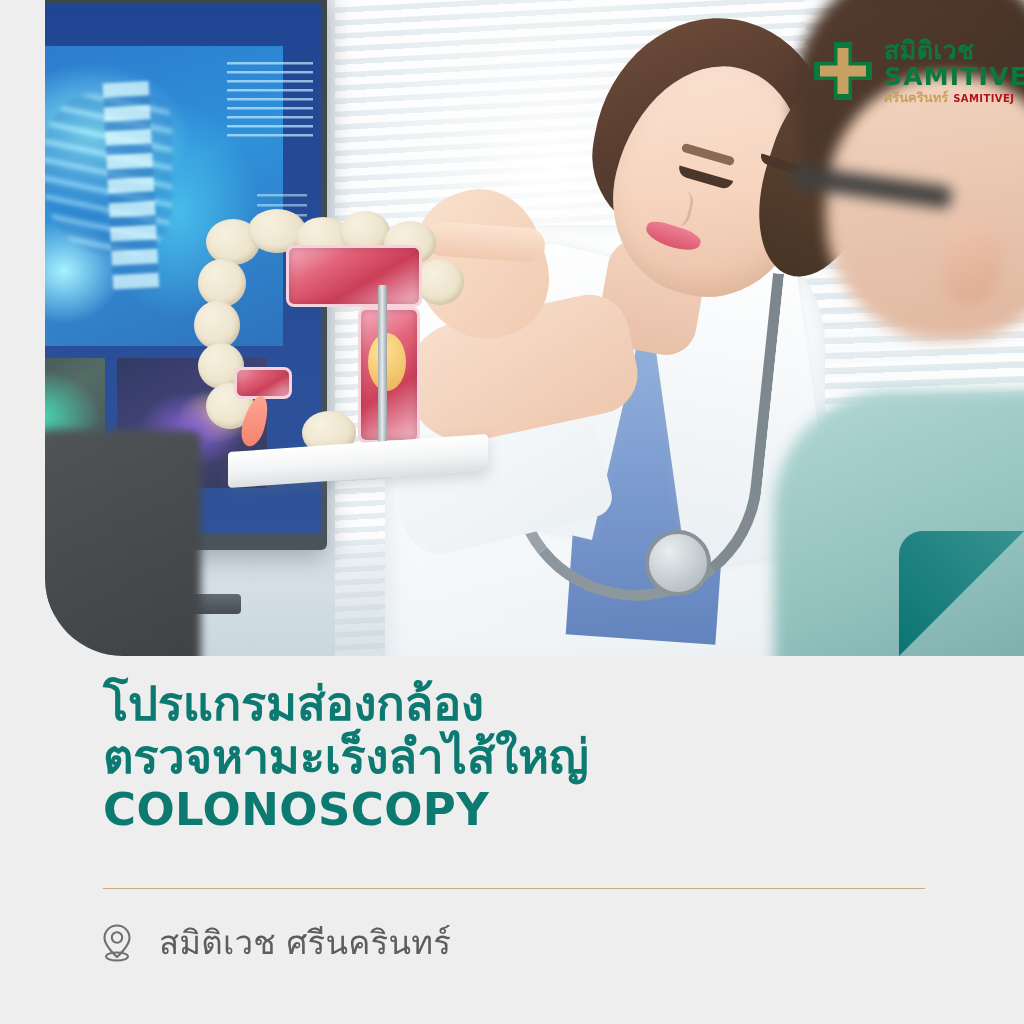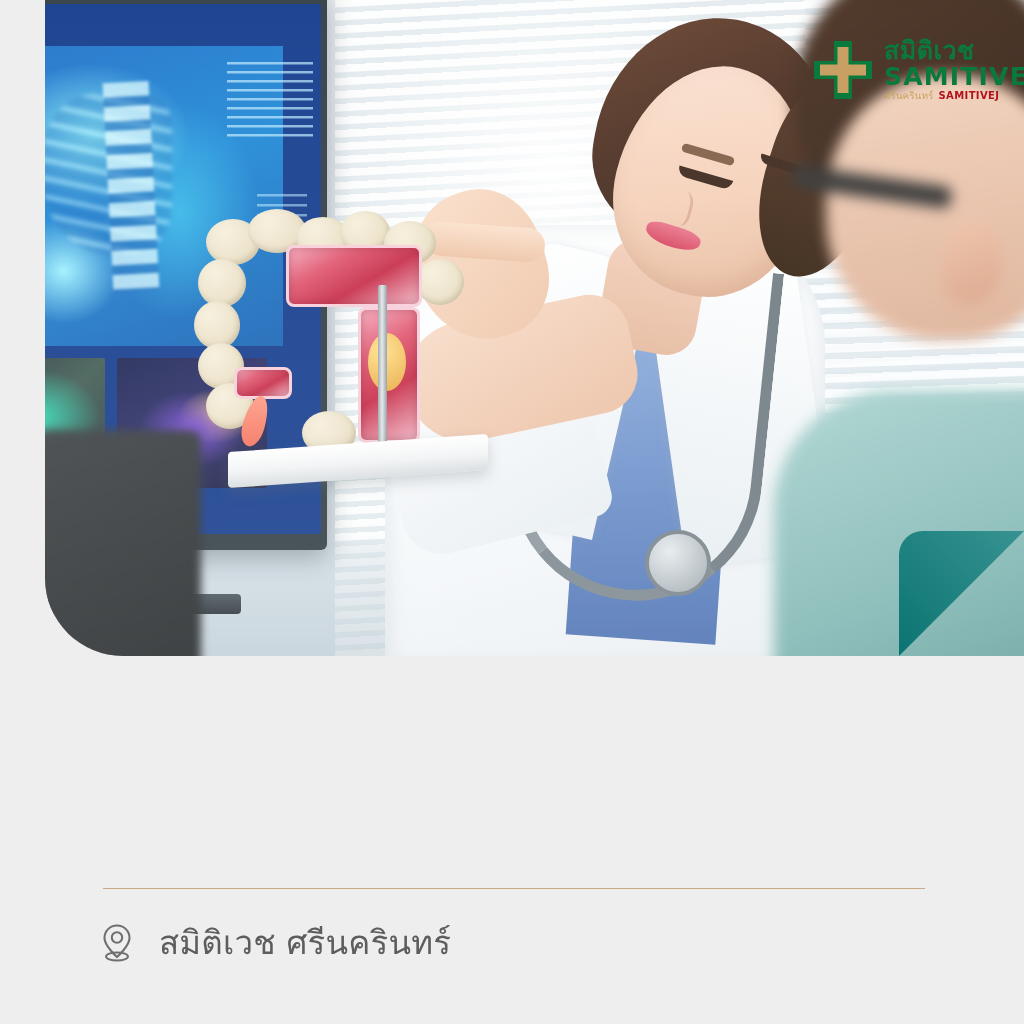--- a/index.html
+++ b/index.html
@@ -501,21 +501,21 @@
     color: #0a7a3c;
     letter-spacing: 1.2px;
     margin-top: 1px;
   }
   .logo-sub {
     display: flex;
     align-items: baseline;
     gap: 5px;
     margin-top: 2px;
   }
-  .logo-sub-th { font-size: 10px; font-weight: normal; color: #c6a25e; }
+  .logo-sub-th { font-size: 13px; font-weight: bold; color: #c6a25e; }
   .logo-sub-en { font-size: 10px; font-weight: bold; color: #b2121b; letter-spacing: .4px; }
 
   
   .title-block {
     position: absolute;
     left: 103px;
     top: 678px;
     width: 860px;
     z-index: 5;
   }
@@ -659,20 +659,25 @@
     <div class="logo-text">
       <div class="logo-th">สมิติเวช</div>
       <div class="logo-en">SAMITIVEJ</div>
       <div class="logo-sub">
         <span class="logo-sub-th">ศรีนครินทร์</span>
         <span class="logo-sub-en">SAMITIVEJ</span>
       </div>
     </div>
   </div>
 
+  <div class="title-block">
+    <div class="title-line">โปรแกรมส่องกล้อง</div>
+    <div class="title-line">ตรวจหามะเร็งลำไส้ใหญ่</div>
+    <div class="title-line en">COLONOSCOPY</div>
+  </div>
 
   <div class="divider"></div>
 
   <div class="footer">
     <svg class="pin-icon" viewBox="0 0 34 40">
       <path d="M17 2.5 C10 2.5 4.5 8 4.5 15 C4.5 23 17 34 17 34 C17 34 29.5 23 29.5 15 C29.5 8 24 2.5 17 2.5 Z" fill="none" stroke="#6f6f6f" stroke-width="2.1"></path>
       <circle cx="17" cy="14.5" r="5.2" fill="none" stroke="#6f6f6f" stroke-width="2.1"></circle>
       <ellipse cx="17" cy="33.5" rx="11" ry="4" fill="none" stroke="#6f6f6f" stroke-width="2"></ellipse>
     </svg>
     <div class="footer-text">สมิติเวช  ศรีนครินทร์</div>

